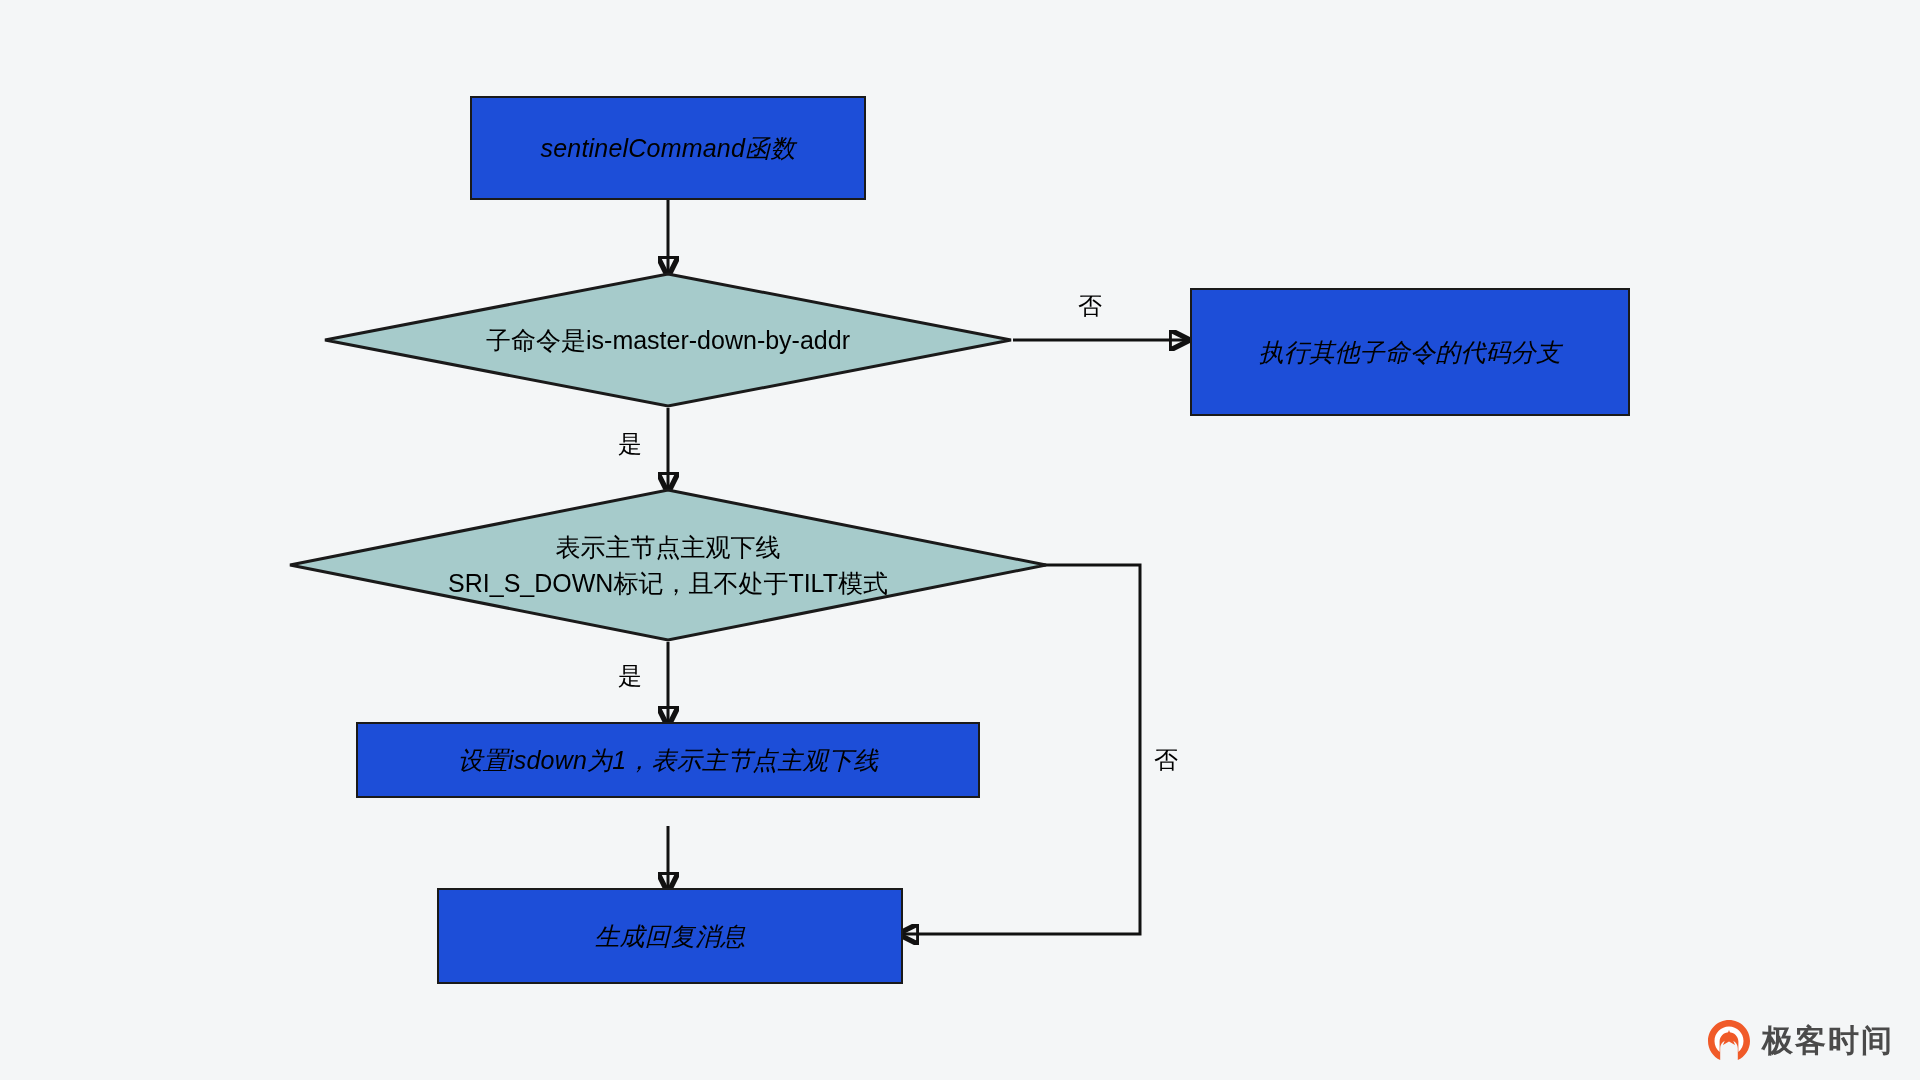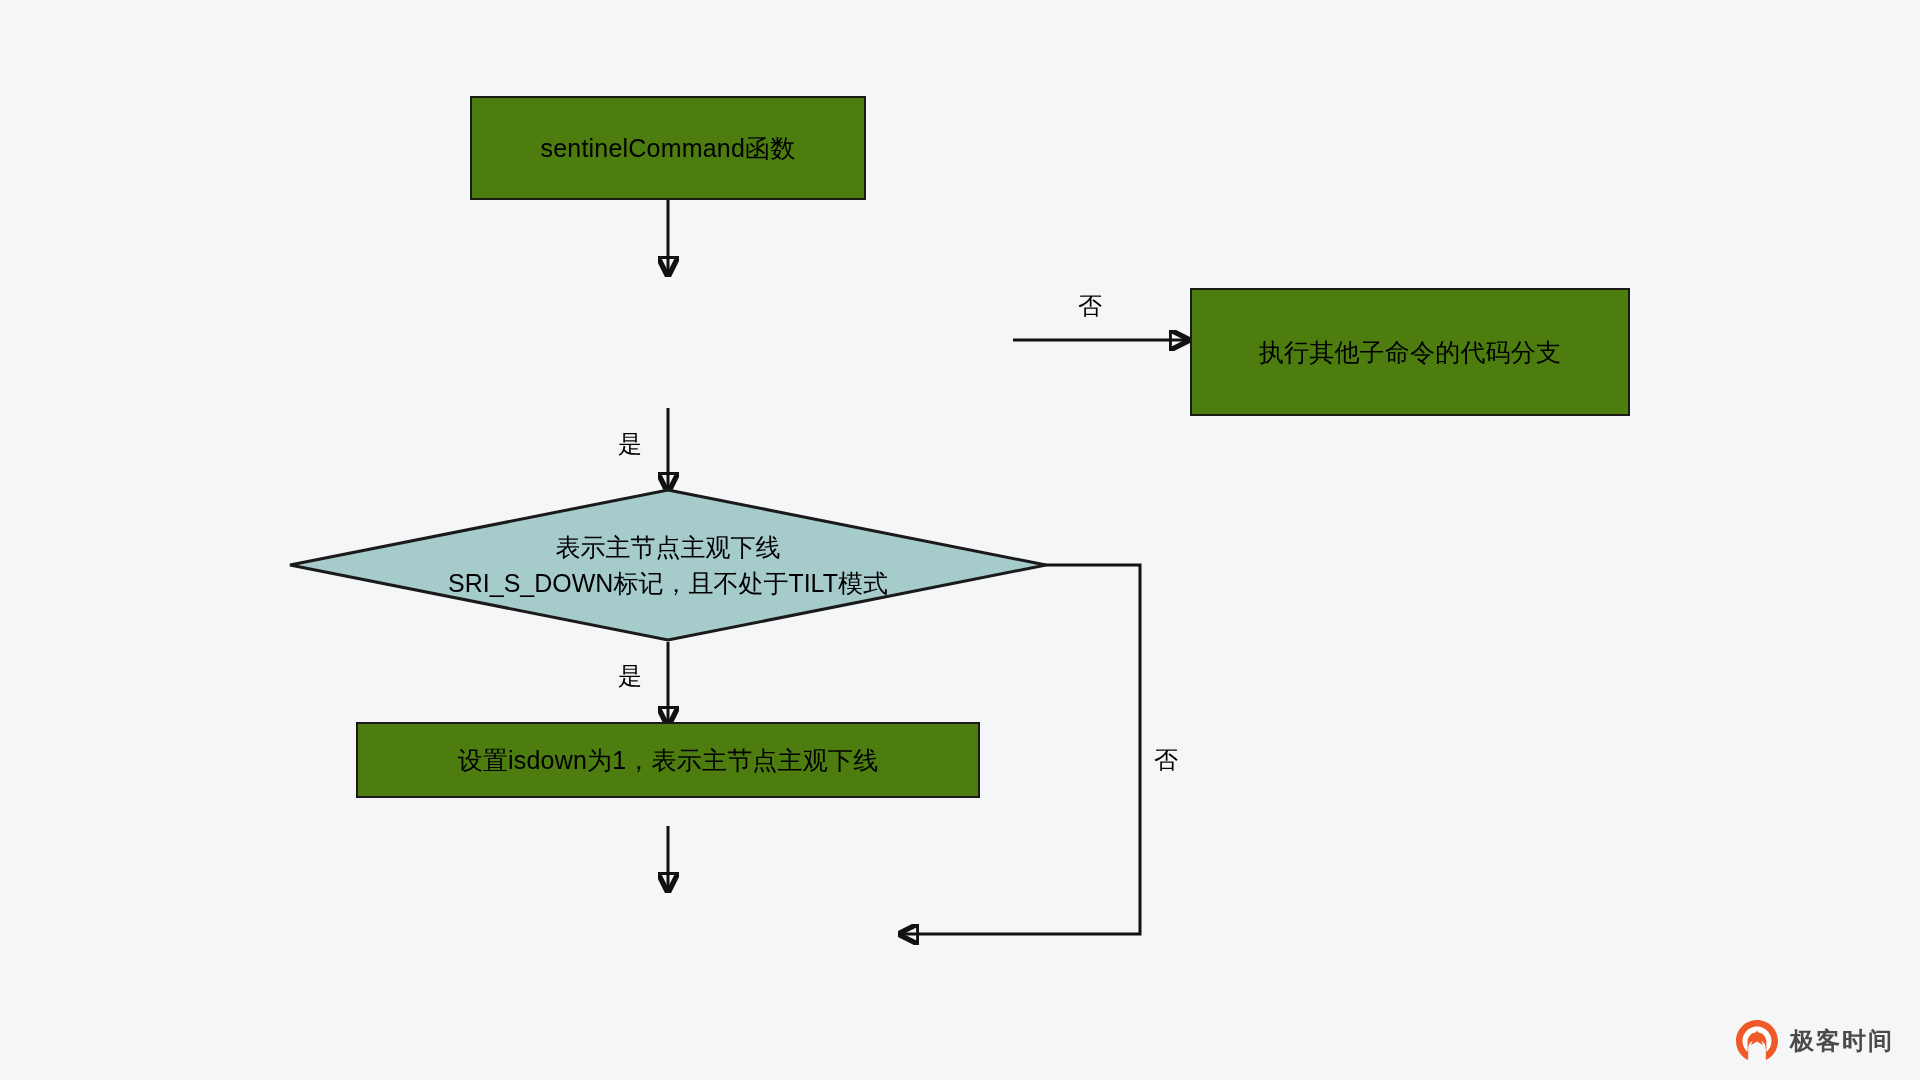--- a/index.html
+++ b/index.html
@@ -32,24 +32,25 @@
     justify-content: center;
     text-align: center;
     color: #000000;
     line-height: 1.32;
     white-space: pre-line;
     user-select: none;
   }
 
   
   .proc {
-    background: #4d7c0f;
+    background: #1d4ed8;
     border: 2px solid #1a1a1a;
     font-size: 25px;
     letter-spacing: 0.2px;
+    font-style: italic;
   }
 
   
   .decision-wrap {
     position: absolute;
   }
   .decision-wrap svg {
     position: absolute;
     left: 0;
     top: 0;
@@ -107,21 +108,21 @@
     display: flex;
     align-items: center;
     gap: 10px;
   }
   #watermark .logo-mark {
     width: 46px;
     height: 46px;
     position: relative;
   }
   #watermark .wm-text {
-    font-size: 24px;
+    font-size: 31px;
     font-weight: bold;
     color: #4a4a4a;
     letter-spacing: 2px;
     font-family: "DejaVu Sans", "Liberation Sans", sans-serif;
   }
 </style>
 </head>
 <body>
 
 <div id="canvas">
@@ -143,37 +144,46 @@
 
     <line x1="668" y1="826" x2="668" y2="888" marker-end="url(#arrow)"></line>
 
     <path d="M 1035 565 L 1140 565 L 1140 934 L 903 934" marker-end="url(#arrow)"></path>
   </svg>
 
   <div class="node proc" style="left:470px; top:96px; width:396px; height:104px;">
     <span>sentinelCommand函数</span>
   </div>
 
+  <div class="decision-wrap" style="left:323px; top:272px; width:690px; height:136px;">
+    <svg width="690" height="136" viewBox="0 0 690 136">
+      <polygon points="345,2 688,68 345,134 2,68" fill="#a6cbcb" stroke="#1a1a1a" stroke-width="3"></polygon>
+    </svg>
+    <div class="decision-label">子命令是is-master-down-by-addr</div>
+  </div>
 
   <div class="node proc" style="left:1190px; top:288px; width:440px; height:128px;">
     <span>执行其他子命令的代码分支</span>
   </div>
 
   <div class="decision-wrap" style="left:288px; top:488px; width:760px; height:154px;">
     <svg width="760" height="154" viewBox="0 0 760 154">
       <polygon points="380,2 758,77 380,152 2,77" fill="#a6cbcb" stroke="#1a1a1a" stroke-width="3"></polygon>
     </svg>
     <div class="decision-label">表示主节点主观下线
 SRI_S_DOWN标记，且不处于TILT模式</div>
   </div>
 
   <div class="node proc" style="left:356px; top:722px; width:624px; height:76px;">
     <span>设置isdown为1，表示主节点主观下线</span>
   </div>
 
+  <div class="node proc" style="left:437px; top:888px; width:466px; height:96px;">
+    <span>生成回复消息</span>
+  </div>
 
   <div class="edge-label" style="left:1078px; top:290px;">否</div>
 
   <div class="edge-label" style="left:618px; top:428px;">是</div>
 
   <div class="edge-label" style="left:618px; top:660px;">是</div>
 
   <div class="edge-label vertical-text" style="left:1150px; top:730px;">否</div>
 
   <div id="watermark">

